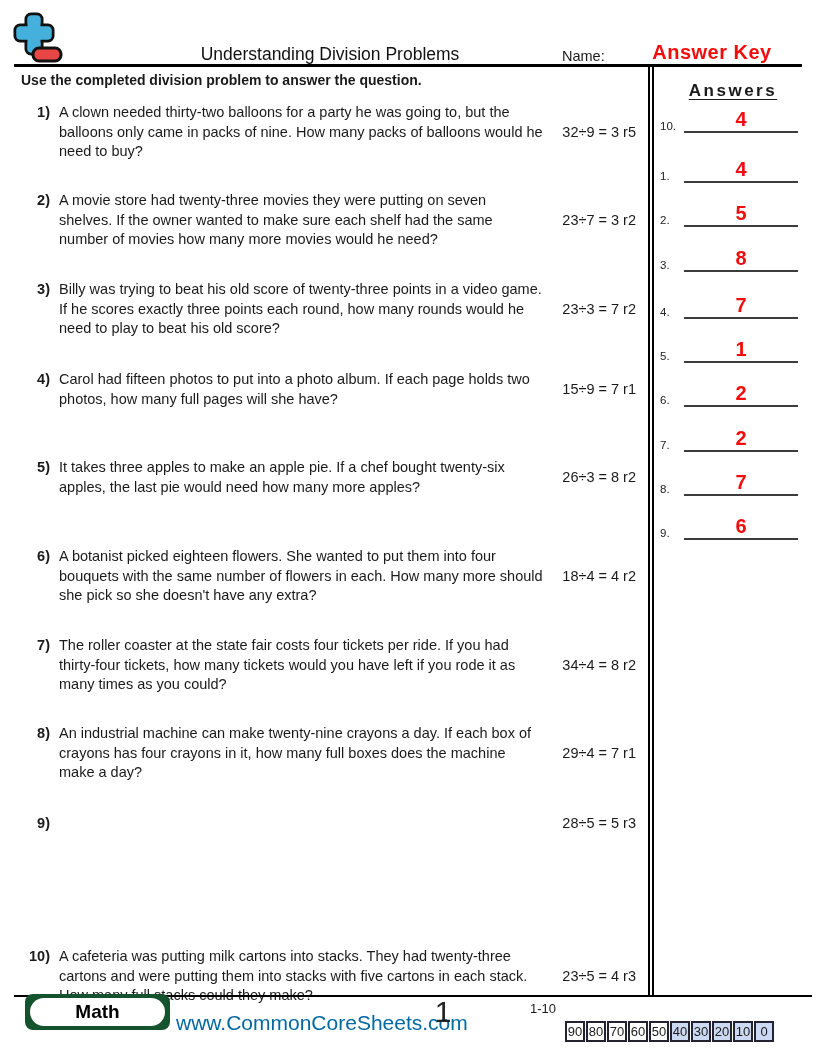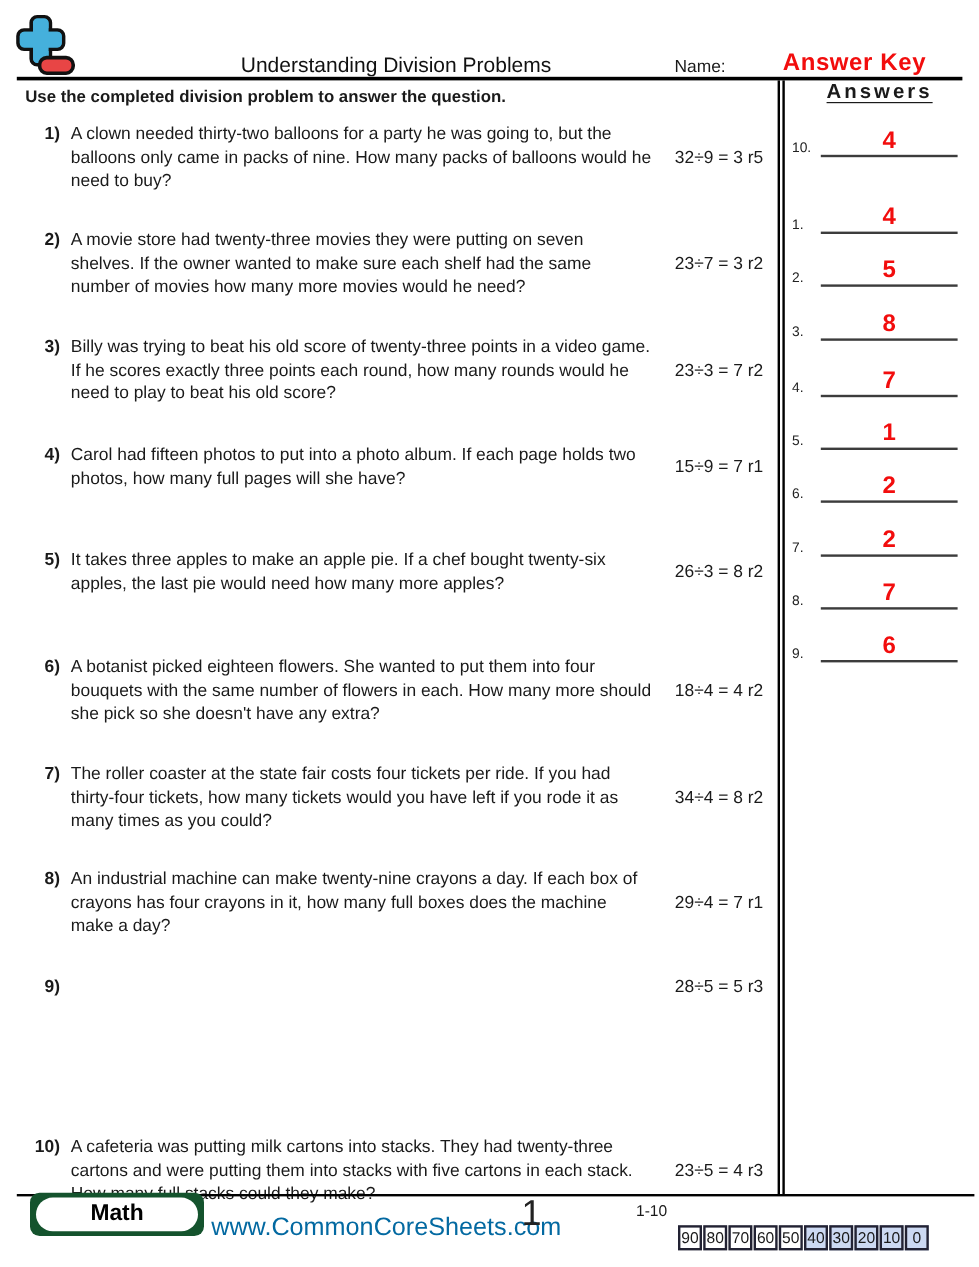--- a/index.html
+++ b/index.html
@@ -40,26 +40,26 @@
   .p-num  { flex:none; width:30px; text-align:right; font-weight:bold; }
   .p-text { flex:none; width:484px; margin-left:9px; }
   .p-expr { flex:1; text-align:right; align-self:center; white-space:nowrap; }
 
   
   .answers-col {
     position:absolute; left:648px; top:67px; width:164px; height:928px;
     border-left:6px double #000;
   }
   .answers-title {
-    margin-top:0; text-align:center; font-size:17px; font-weight:bold;
+    margin-top:14px; text-align:center; font-size:17px; font-weight:bold;
     letter-spacing:2.5px; text-decoration:underline; text-underline-offset:3px;
   }
   .answer-row {
     position:absolute; left:6px; width:138px; height:32px;
-    display:flex; align-items:flex-end;margin-top:12px;
+    display:flex; align-items:flex-end;
   }
   .answer-row:nth-of-type(1)  { top:39px; }
   .answer-row:nth-of-type(2)  { top:84px; }
   .answer-row:nth-of-type(3)  { top:128px; }
   .answer-row:nth-of-type(4)  { top:173px; }
   .answer-row:nth-of-type(5)  { top:220px; }
   .answer-row:nth-of-type(6)  { top:264px; }
   .answer-row:nth-of-type(7)  { top:308px; }
   .answer-row:nth-of-type(8)  { top:353px; }
   .answer-row:nth-of-type(9)  { top:397px; }

